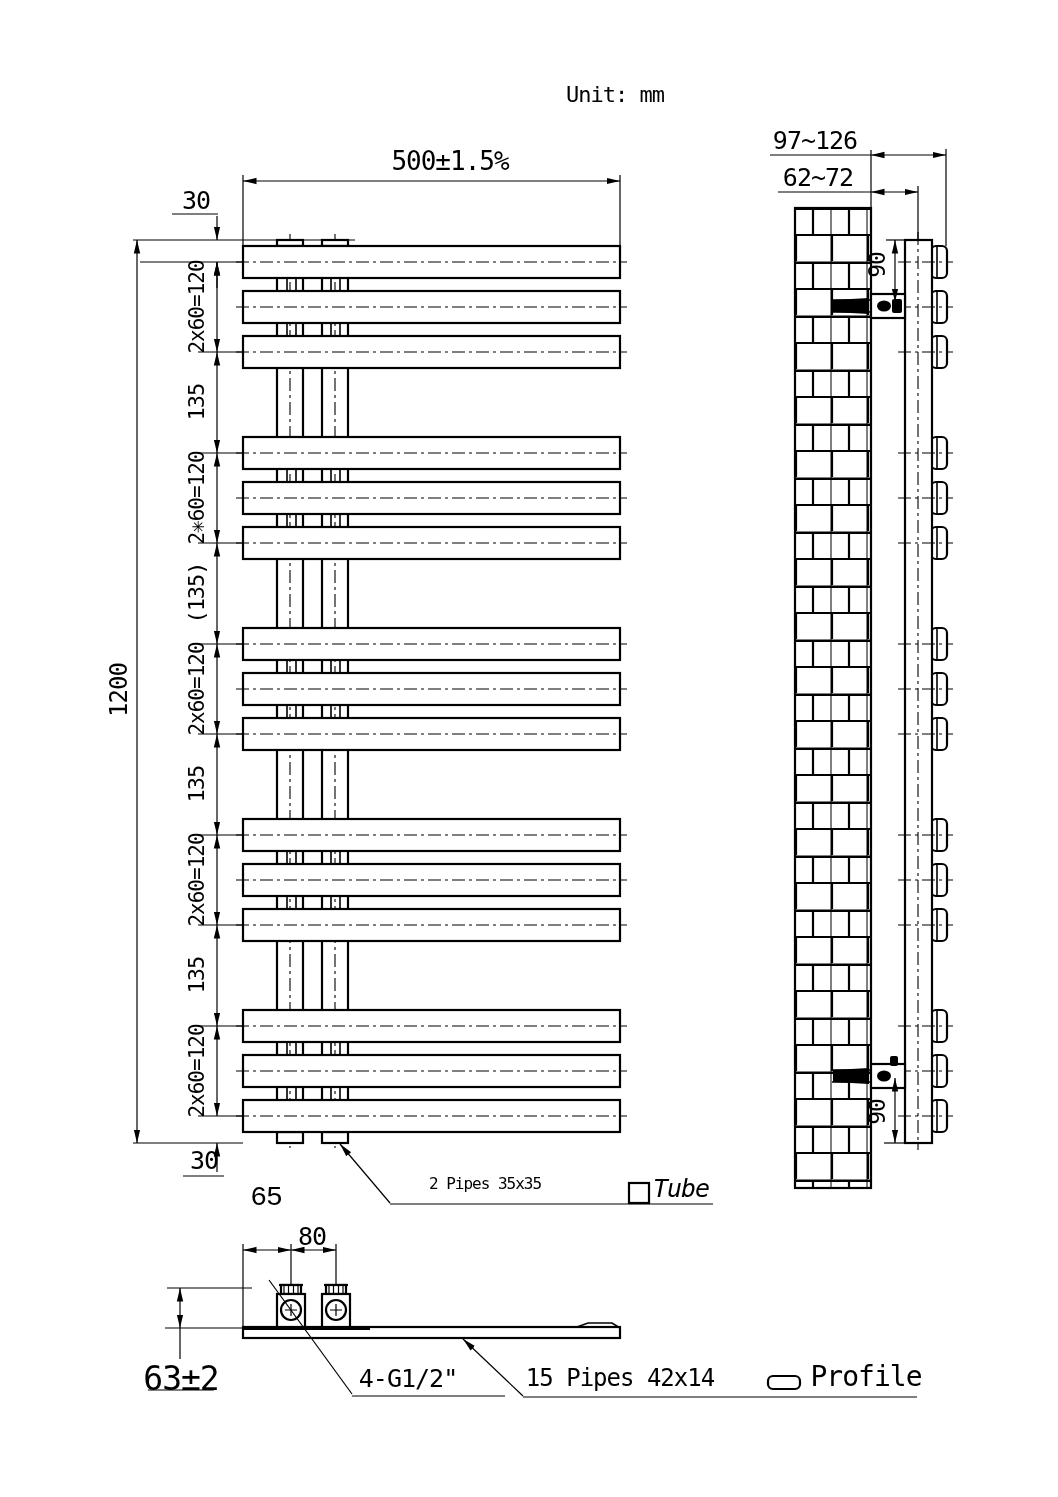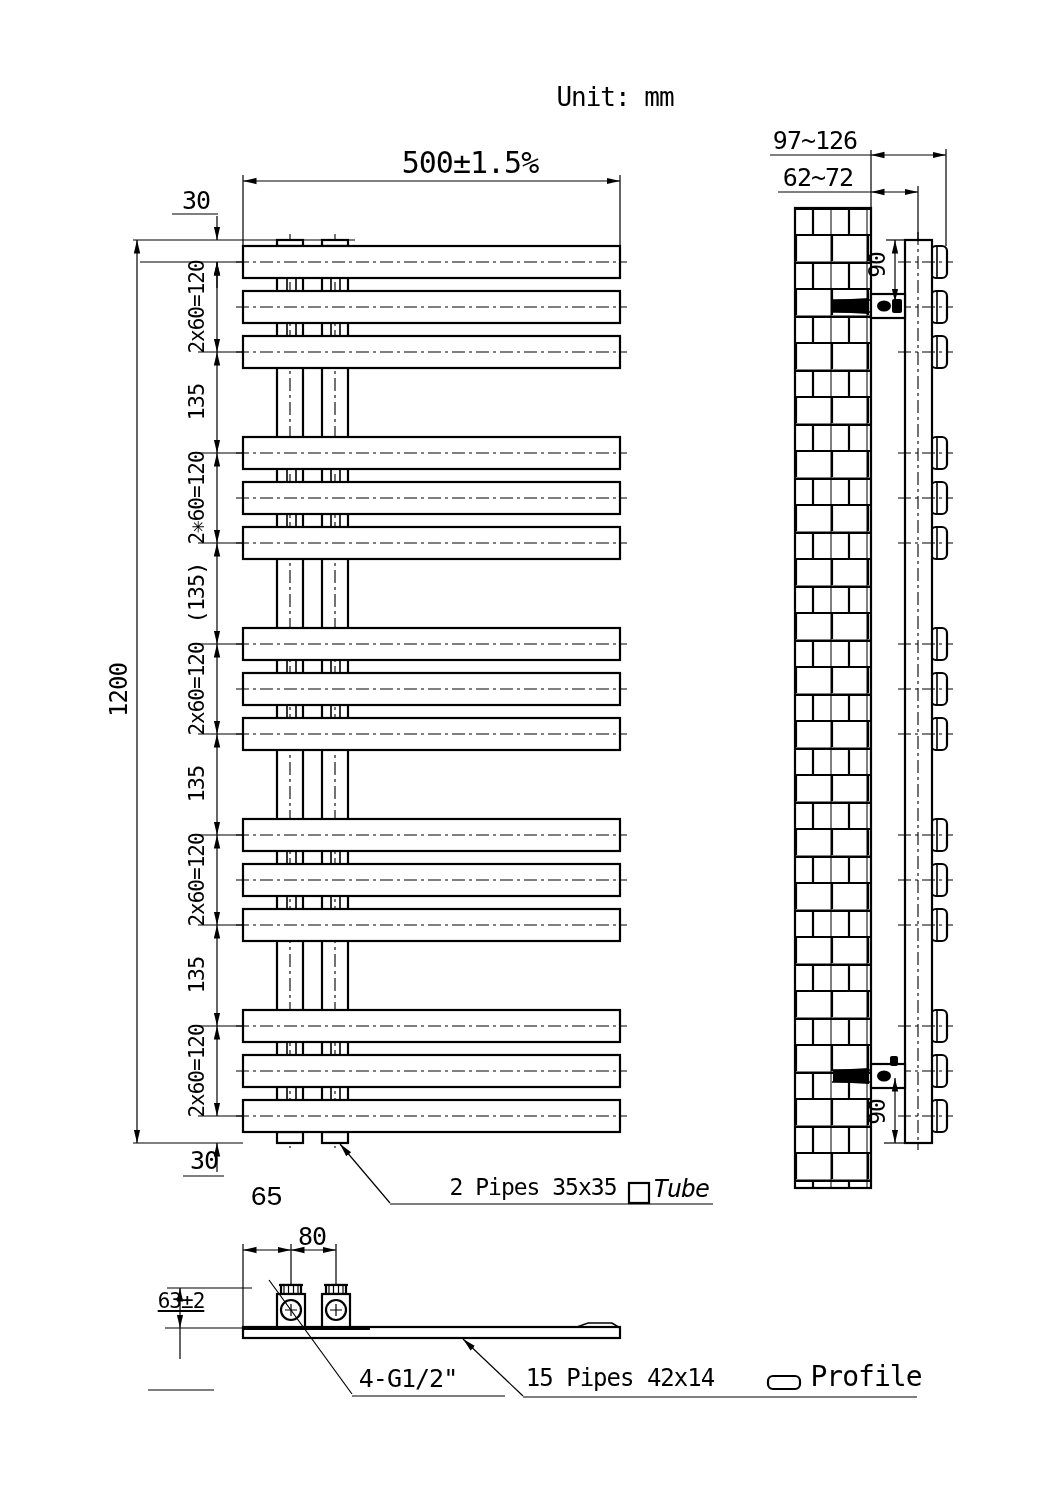--- a/index.html
+++ b/index.html
@@ -255,46 +255,46 @@
 
     <line class="thin" x1="269" y1="1280" x2="352" y2="1394"></line>
     <line class="thin" x1="352" y1="1396" x2="505" y2="1396"></line>
 
     <line class="oar" x1="523" y1="1396" x2="463" y2="1339"></line>
     <line class="thin" x1="523" y1="1397" x2="917" y2="1397"></line>
     <rect class="g2 wf" x="768" y="1376" width="32" height="13" rx="5"></rect>
   </g>
 </svg>
 
-<div class="lbl" style="left:615px;top:84px;font-size:26px;">Unit: mm</div>
-
-<div class="lbl" style="left:450px;top:148px;font-size:30px;margin-left:20px;">500±1.5%</div>
+<div class="lbl" style="left:615px;top:84px;font-size:22px;">Unit: mm</div>
+
+<div class="lbl" style="left:450px;top:148px;font-size:26px;">500±1.5%</div>
 <div class="lbl" style="left:196px;top:188px;font-size:25px;">30</div>
 
 <div class="lbl rot" style="left:197px;top:307px;font-size:21px;">2x60=120</div>
 <div class="lbl rot" style="left:197px;top:402px;font-size:22px;">135</div>
 <div class="lbl rot" style="left:197px;top:498px;font-size:21px;">2✳60=120</div>
 <div class="lbl rot" style="left:197px;top:593px;font-size:22px;">(135)</div>
 <div class="lbl rot" style="left:197px;top:689px;font-size:21px;">2x60=120</div>
 <div class="lbl rot" style="left:197px;top:784px;font-size:22px;">135</div>
 <div class="lbl rot" style="left:197px;top:880px;font-size:21px;">2x60=120</div>
 <div class="lbl rot" style="left:197px;top:975px;font-size:22px;">135</div>
 <div class="lbl rot" style="left:197px;top:1071px;font-size:21px;">2x60=120</div>
 
 <div class="lbl rot" style="left:119px;top:690px;font-size:24px;">1200</div>
 <div class="lbl" style="left:204px;top:1148px;font-size:25px;">30</div>
 
-<div class="lbl" style="left:485px;top:1176px;font-size:23px;margin-left:48px;">2 Pipes 35x35</div>
+<div class="lbl" style="left:485px;top:1176px;font-size:16px;">2 Pipes 35x35</div>
 <div class="lbl" style="left:681px;top:1176px;font-size:25px;font-style:italic;">Tube</div>
 
 <div class="lbl" style="left:815px;top:128px;font-size:25px;">97~126</div>
 <div class="lbl" style="left:818px;top:165px;font-size:25px;">62~72</div>
 <div class="lbl rot" style="left:877px;top:265px;font-size:23px;">90</div>
 <div class="lbl rot" style="left:877px;top:1112px;font-size:23px;">90</div>
 
 <div class="lbl" style="left:266px;top:1184px;font-size:28px;font-family:Liberation Mono, monospace;">65</div>
 <div class="lbl" style="left:312px;top:1224px;font-size:25px;">80</div>
-<div class="lbl" style="left:181px;top:1291px;font-size:21px;text-decoration:underline;">63±2</div>
+<div class="lbl" style="left:181px;top:1362px;font-size:33px;">63±2</div>
 <div class="lbl" style="left:408px;top:1366px;font-size:25px;">4-G1/2"</div>
 <div class="lbl" style="left:620px;top:1366px;font-size:24px;text-align:center;">15 Pipes 42x14</div>
 <div class="lbl" style="left:866px;top:1363px;font-size:28px;">Profile</div>
 
 </div>
 
 </body></html>

